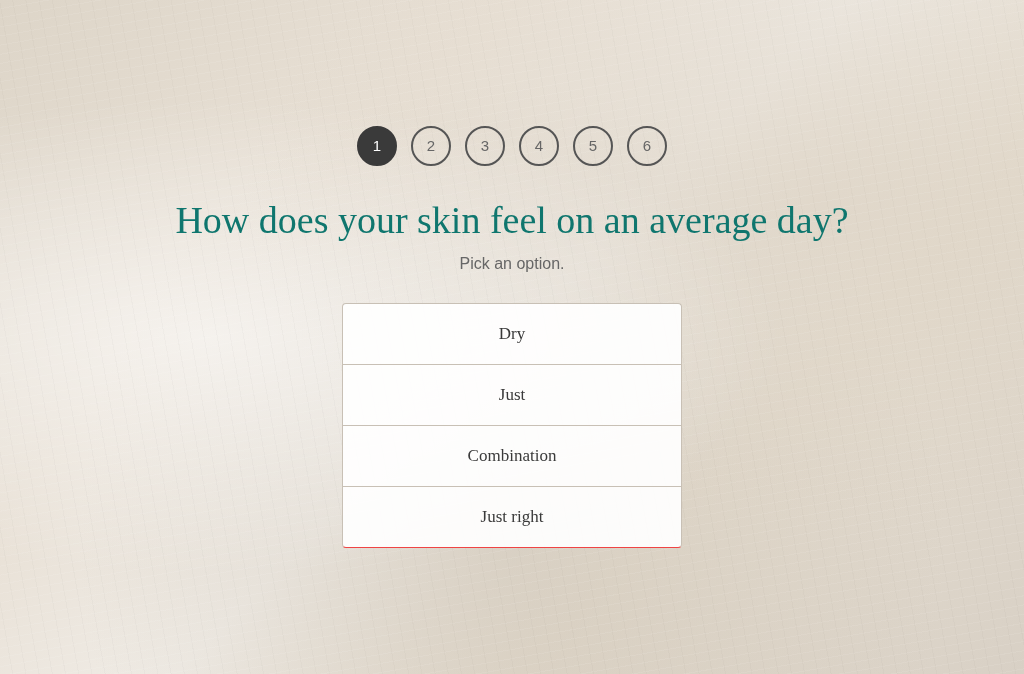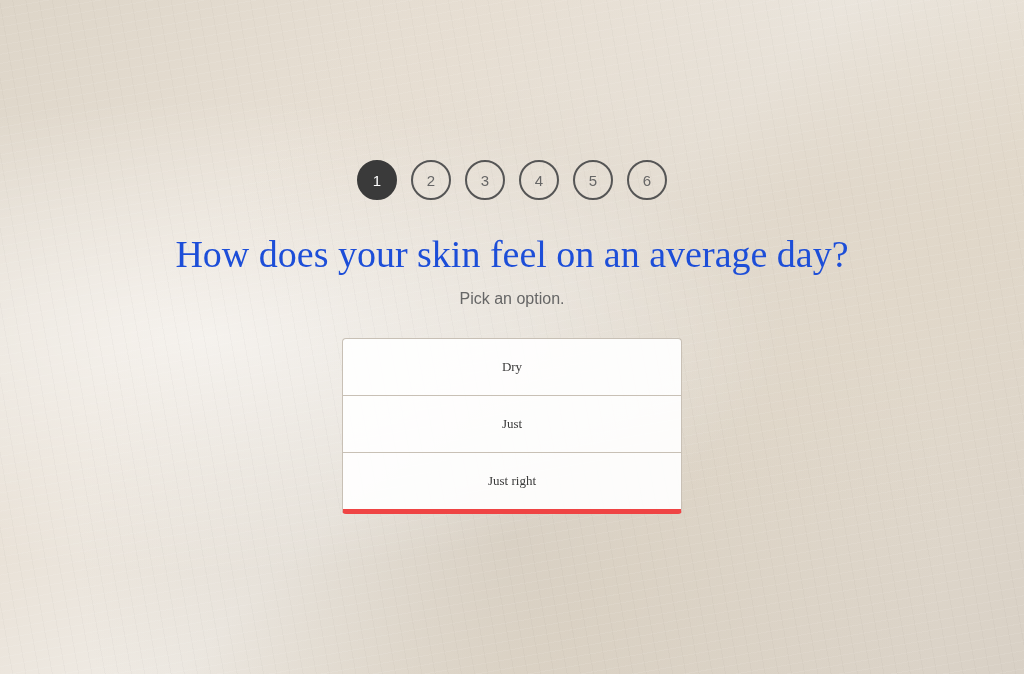--- a/index.html
+++ b/index.html
@@ -92,21 +92,21 @@
     .step.active {
       background: #3a3a3a;
       border-color: #3a3a3a;
       color: #fff;
     }
 
     
     .question {
       font-size: 38px;
       font-weight: 400;
-      color: #1d4ed8;
+      color: #0f766e;
       text-align: center;
       margin-bottom: 12px;
       line-height: 1.2;
       max-width: 700px;
     }
 
     .subtitle {
       font-family: Liberation Sans, sans-serif;
       font-size: 16px;
       color: #666;
@@ -122,33 +122,33 @@
       width: 340px;
     }
 
     .option-btn {
       width: 100%;
       padding: 20px 24px;
       background: rgba(255, 255, 255, 0.92);
       border: 1px solid #c8c0b5;
       border-bottom: none;
       font-family: Georgia, 'Times New Roman', serif;
-      font-size: 13px;
+      font-size: 17px;
       color: #3a3a3a;
       text-align: center;
       cursor: pointer;
       transition: background 0.15s;
     }
 
     .option-btn:first-child {
       border-radius: 4px 4px 0 0;
     }
 
     .option-btn:last-child {
-      border-bottom: 5px solid #ef4444;
+      border-bottom: 1px solid #ef4444;
       border-radius: 0 0 4px 4px;
       text-align: center;
     }
 
     .option-btn:only-child {
       border-radius: 4px;
       border-bottom: 1px solid #c8c0b5;
     }
   </style>
 </head>
@@ -183,17 +183,20 @@
   <p class="subtitle">Pick an option.</p>
 
   <div class="options">
     <button class="option-btn">
       <span>Dry</span>
     </button>
     <button class="option-btn">
       <span>Just</span>
     </button>
     <button class="option-btn">
+      <span>Combination</span>
+    </button>
+    <button class="option-btn">
       <span>Just right</span>
     </button>
   </div>
 
 </div>
 
 </body></html>

